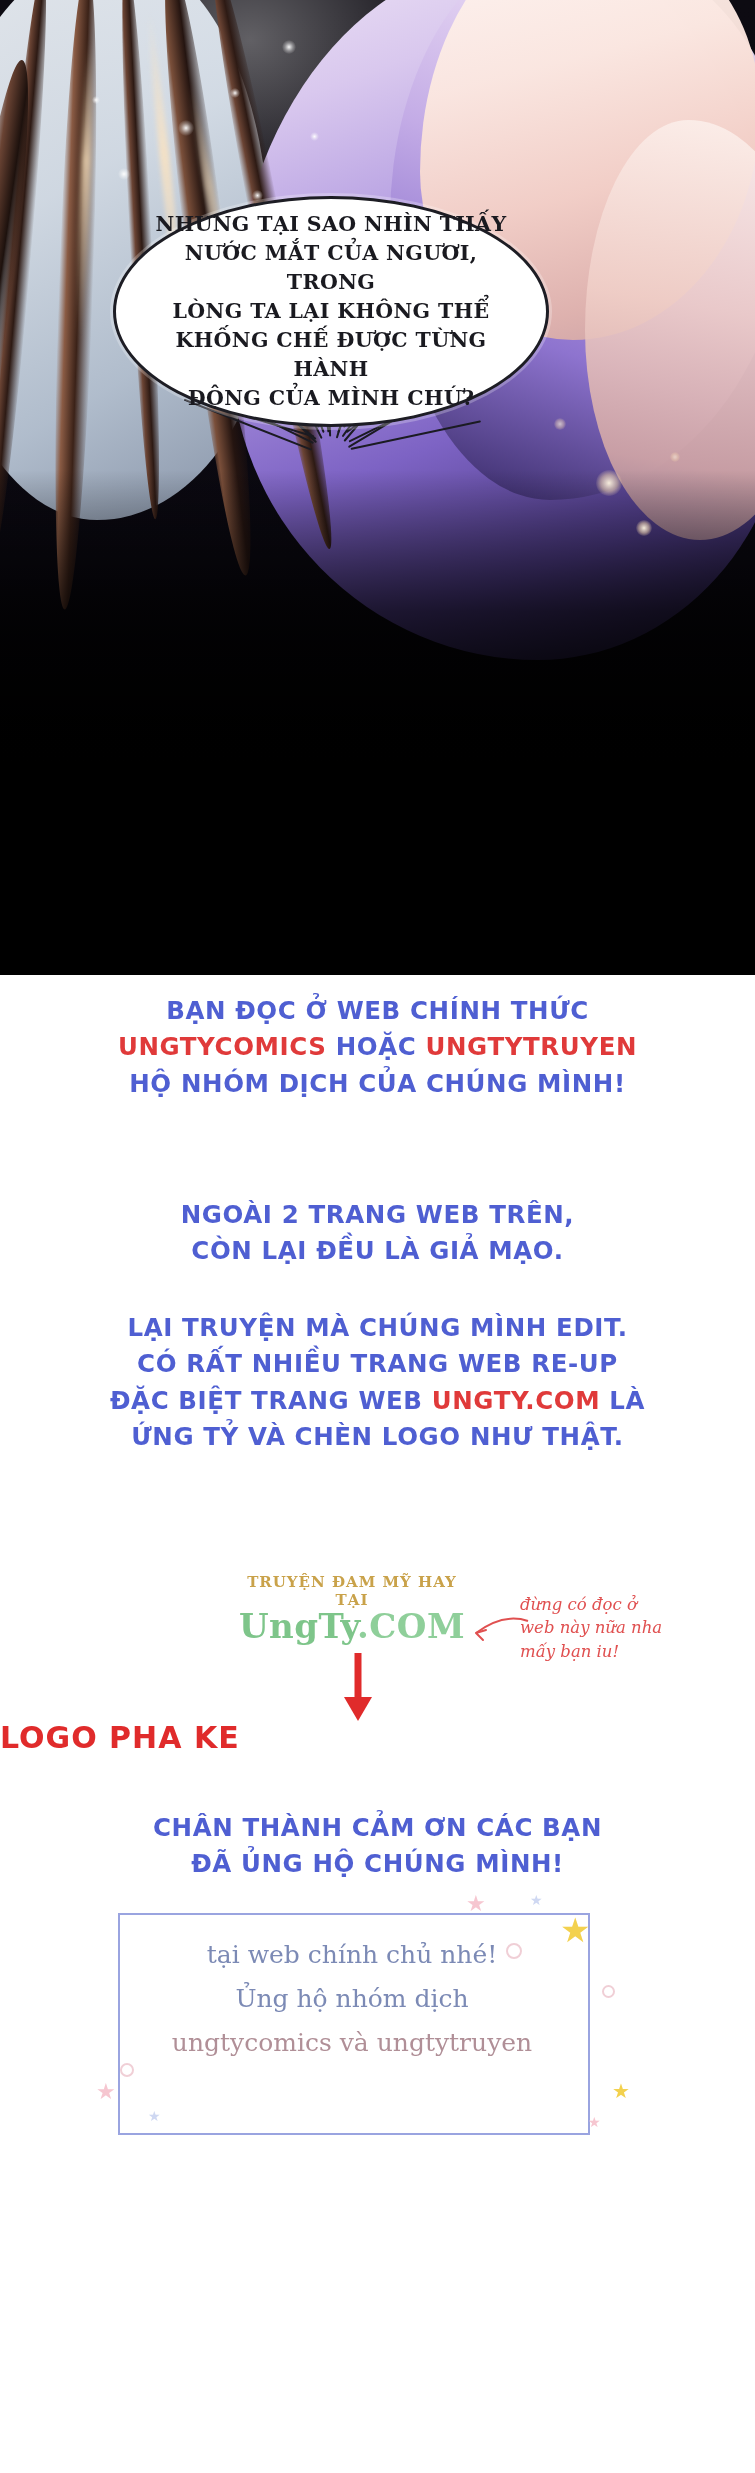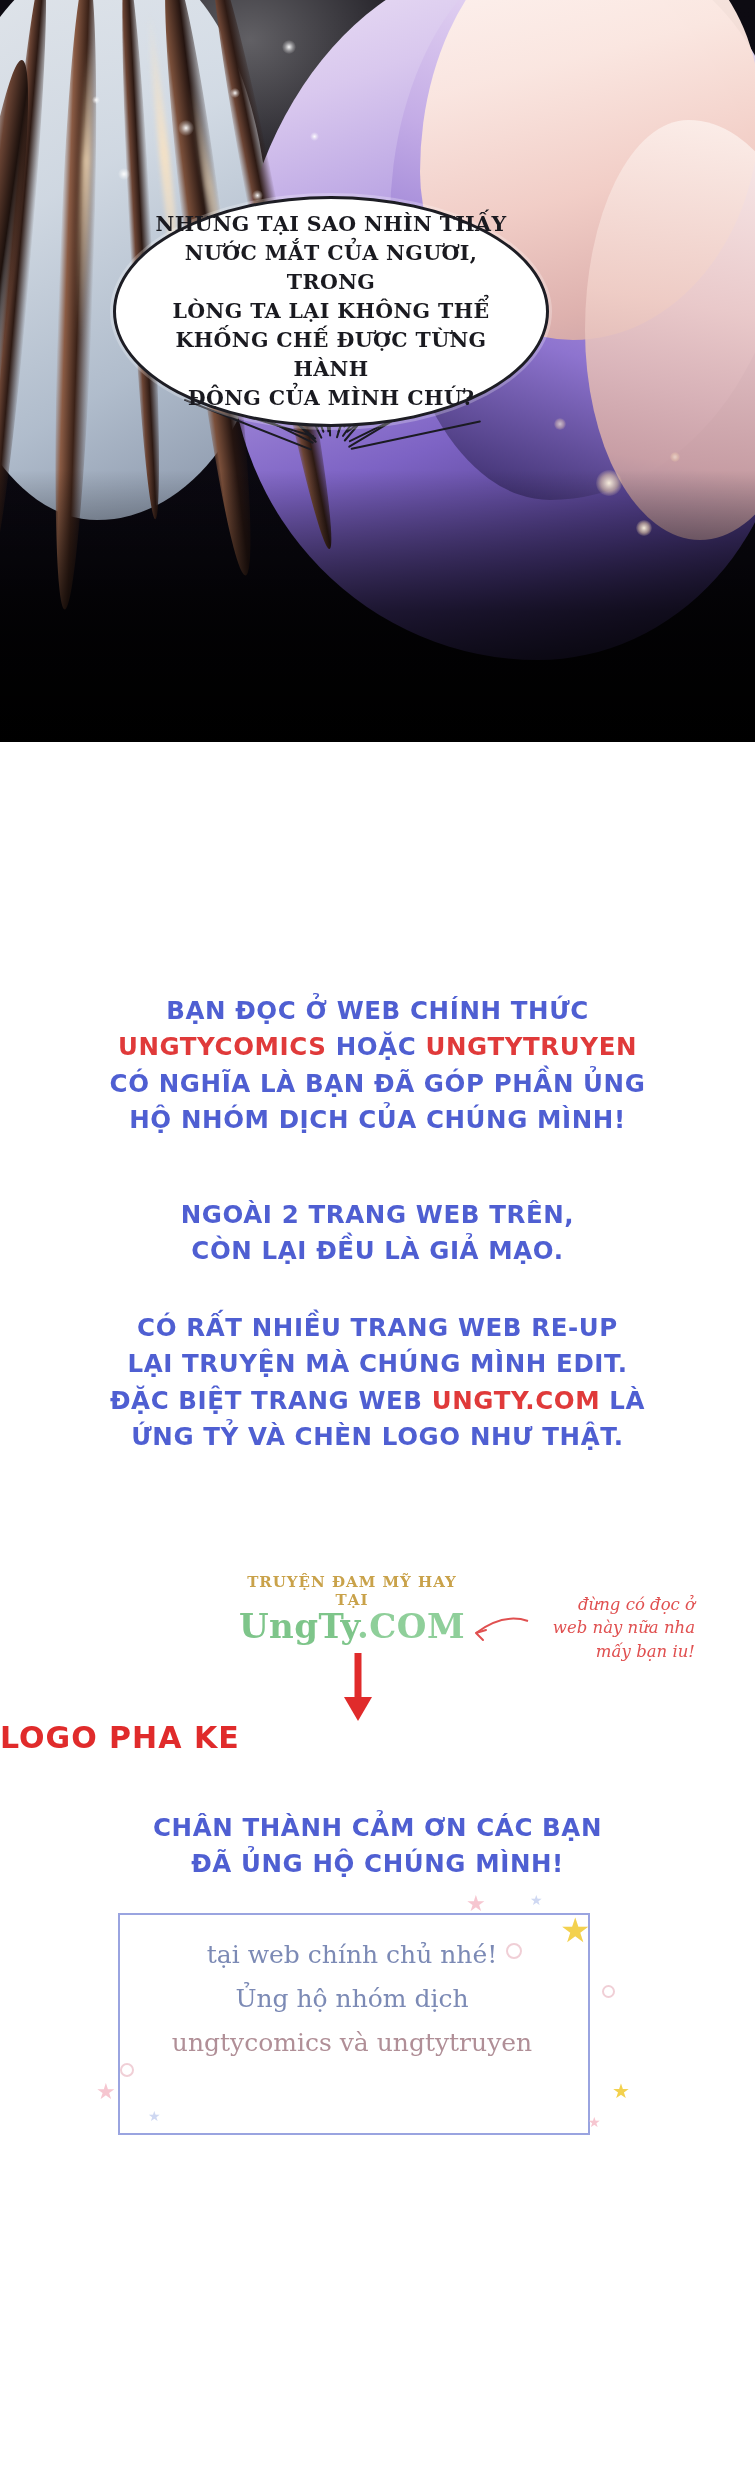--- a/index.html
+++ b/index.html
@@ -17,21 +17,21 @@
     height: 2473px;
     overflow: hidden;
     background: #ffffff;
   }
 
   
   .panel-art {
     position: absolute;
     left: 0; top: 0;
     width: 755px;
-    height: 742px;
+    height: 975px;
     overflow: hidden;
     background: #7f1d1d;
   }
   .art-bg {
     position: absolute;
     left: 0; top: 0;
     width: 755px; height: 975px;
     background:
       radial-gradient(ellipse 300px 260px at 250px 40px, rgba(255,255,255,0.35), rgba(255,255,255,0) 70%),
       linear-gradient(180deg, #0d0b12 0%, #0a0810 58%, #050407 70%, #000000 80%);
@@ -221,21 +221,21 @@
 
   .hand-note {
     position: absolute;
     left: 520px; top: 618px;
     width: 175px;
     font-family: "DejaVu Serif", serif;
     font-style: italic;
     font-size: 16.5px;
     line-height: 1.42;
     color: #e05050;
-    text-align: right;
+    text-align: left;
   }
   .arrow-curve {
     position: absolute;
     left: 470px; top: 636px;
     width: 60px; height: 42px;
   }
   .arrow-down {
     position: absolute;
     left: 338px; top: 676px;
     width: 40px; height: 72px;
@@ -375,32 +375,31 @@
     </div>
   </div>
 
   <div class="panel-note">
 
     <div class="note-block nb1">
       <div>BẠN ĐỌC Ở WEB CHÍNH THỨC</div>
       <div>
         <span class="hl-red">UNGTYCOMICS</span><span> HOẶC </span><span class="hl-red">UNGTYTRUYEN</span>
       </div>
-      <div>CÓ NGHĨA LÀ BẠN ĐÃ GÓP PHẦN ỦNG</div>
       <div>HỘ NHÓM DỊCH CỦA CHÚNG MÌNH!</div>
     </div>
 
     <div class="note-block nb2">
       <div>NGOÀI 2 TRANG WEB TRÊN,</div>
       <div>CÒN LẠI ĐỀU LÀ GIẢ MẠO.</div>
     </div>
 
     <div class="note-block nb3">
+      <div>LẠI TRUYỆN MÀ CHÚNG MÌNH EDIT.</div>
       <div>CÓ RẤT NHIỀU TRANG WEB RE-UP</div>
-      <div>LẠI TRUYỆN MÀ CHÚNG MÌNH EDIT.</div>
       <div>
         <span>ĐẶC BIỆT TRANG WEB </span><span class="hl-red">UNGTY.COM</span><span> LÀ</span>
       </div>
       <div>ỨNG TỶ VÀ CHÈN LOGO NHƯ THẬT.</div>
     </div>
 
     <div class="fake-logo">
       <div class="fake-logo-top">TRUYỆN ĐAM MỸ HAY TẠI</div>
       <div class="fake-logo-main"><span>UngTy</span><span class="dotcom">.COM</span></div>
     </div>

